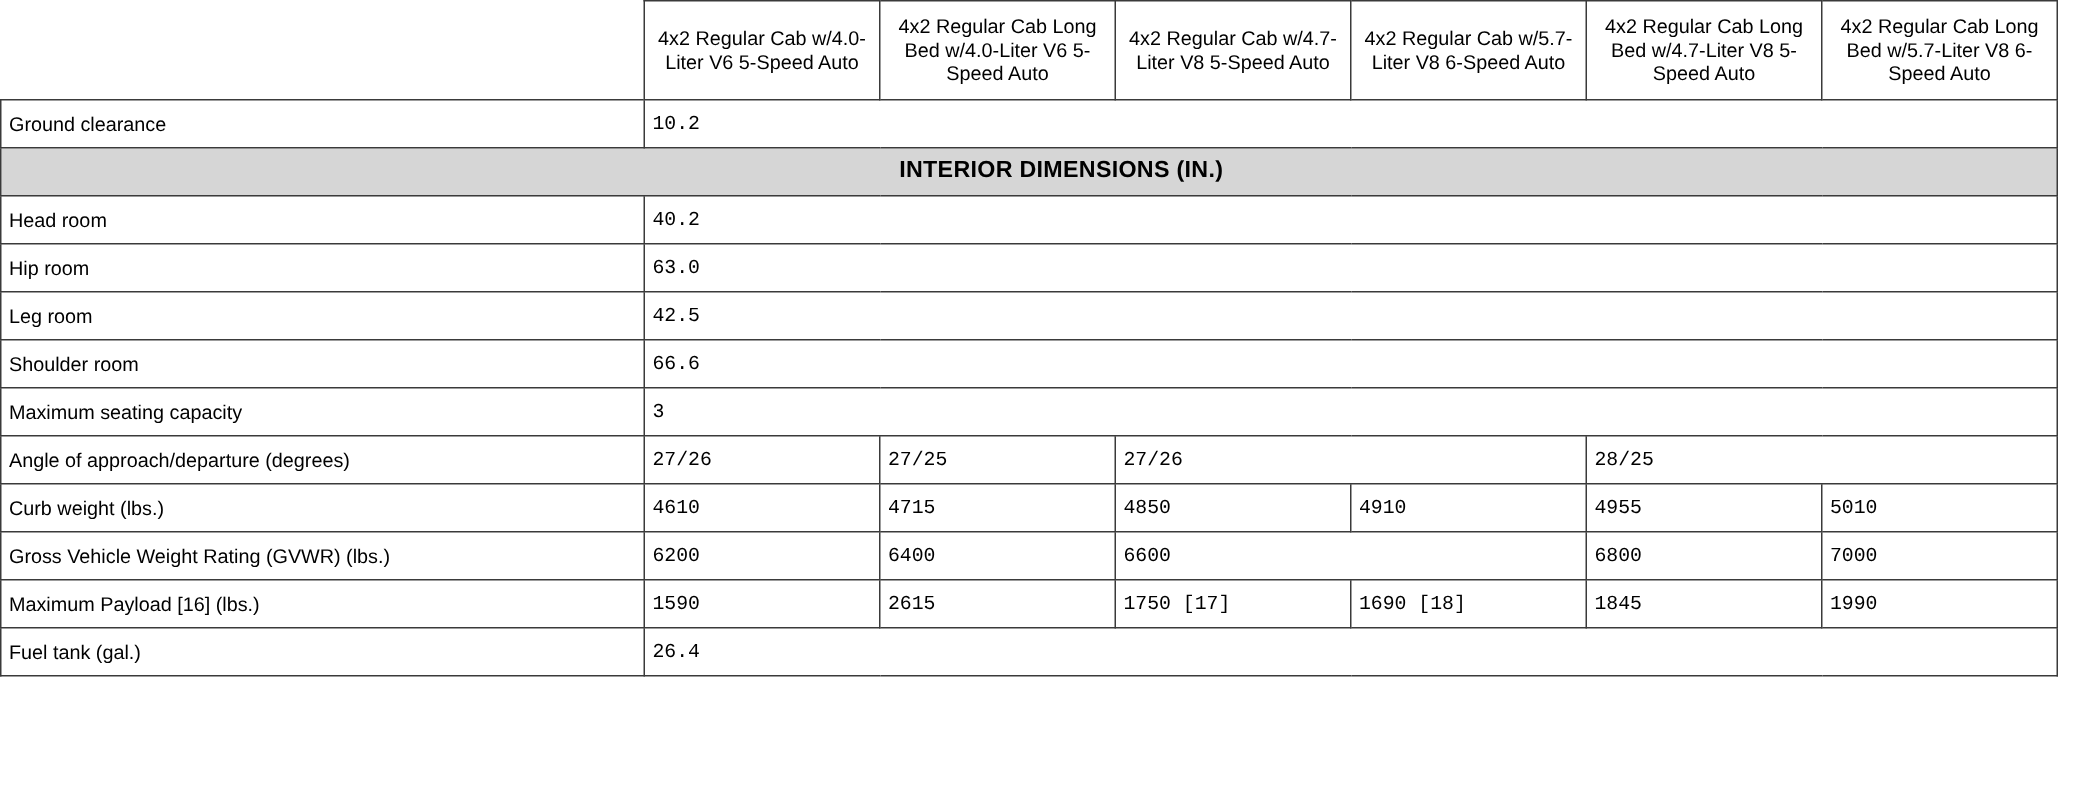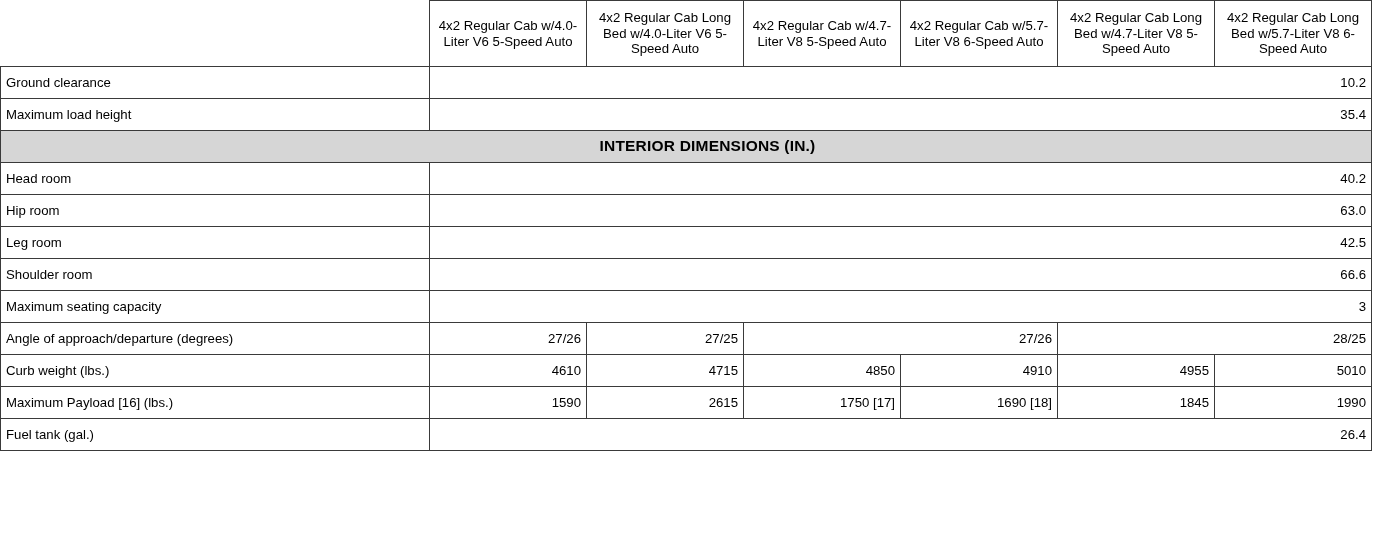--- a/index.html
+++ b/index.html
@@ -48,21 +48,22 @@
   }
 
   tr.data-row td { height: 32px; }
 
   td.label-cell {
     text-align: left;
     white-space: nowrap;
     margin-left: 44px;
   }
   td.value-cell {
-    text-align: right;
+    text-align: left;
+    font-family: Liberation Mono, monospace;
   }
 
   tr.section-row td {
     height: 32px;
     background: #d6d6d6;
     text-align: center;
     font-weight: bold;
     font-size: 15.5px;
     letter-spacing: 0.2px;
     padding-left: 48px;
@@ -90,24 +91,20 @@
         <th class="col-head">4x2 Regular Cab w/5.7-Liter V8 6-Speed Auto</th>
         <th class="col-head">4x2 Regular Cab Long Bed w/4.7-Liter V8 5-Speed Auto</th>
         <th class="col-head">4x2 Regular Cab Long Bed w/5.7-Liter V8 6-Speed Auto</th>
       </tr>
   </thead>
   <tbody>
       <tr class="data-row">
         <td class="label-cell">Ground clearance</td>
         <td class="value-cell" colspan="6">10.2</td>
       </tr>
-      <tr class="data-row">
-        <td class="label-cell">Maximum load height</td>
-        <td class="value-cell" colspan="6">35.4</td>
-      </tr>
       <tr class="section-row">
         <td colspan="7">INTERIOR DIMENSIONS (IN.)</td>
       </tr>
       <tr class="data-row">
         <td class="label-cell">Head room</td>
         <td class="value-cell" colspan="6">40.2</td>
       </tr>
       <tr class="data-row">
         <td class="label-cell">Hip room</td>
         <td class="value-cell" colspan="6">63.0</td>
@@ -134,20 +131,28 @@
       <tr class="data-row">
         <td class="label-cell">Curb weight (lbs.)</td>
         <td class="value-cell">4610</td>
         <td class="value-cell">4715</td>
         <td class="value-cell">4850</td>
         <td class="value-cell">4910</td>
         <td class="value-cell">4955</td>
         <td class="value-cell">5010</td>
       </tr>
       <tr class="data-row">
+        <td class="label-cell">Gross Vehicle Weight Rating (GVWR) (lbs.)</td>
+        <td class="value-cell">6200</td>
+        <td class="value-cell">6400</td>
+        <td class="value-cell" colspan="2">6600</td>
+        <td class="value-cell">6800</td>
+        <td class="value-cell">7000</td>
+      </tr>
+      <tr class="data-row">
         <td class="label-cell">Maximum Payload [16] (lbs.)</td>
         <td class="value-cell">1590</td>
         <td class="value-cell">2615</td>
         <td class="value-cell">1750 [17]</td>
         <td class="value-cell">1690 [18]</td>
         <td class="value-cell">1845</td>
         <td class="value-cell">1990</td>
       </tr>
       <tr class="data-row">
         <td class="label-cell">Fuel tank (gal.)</td>

